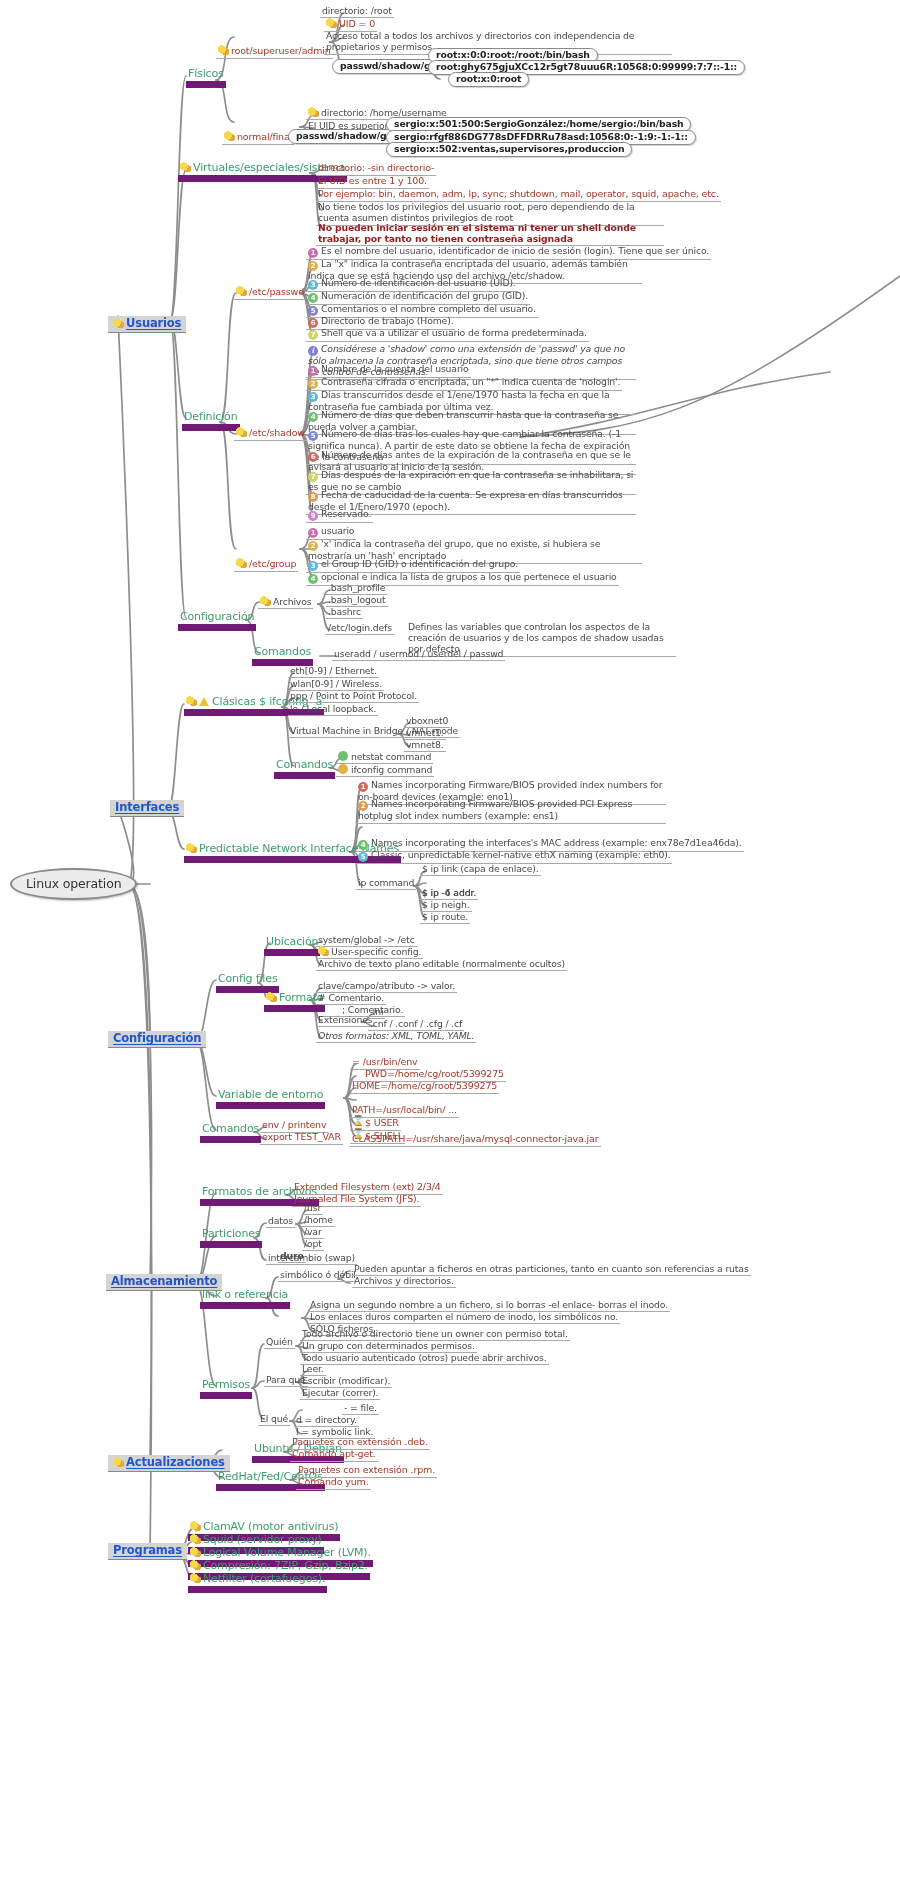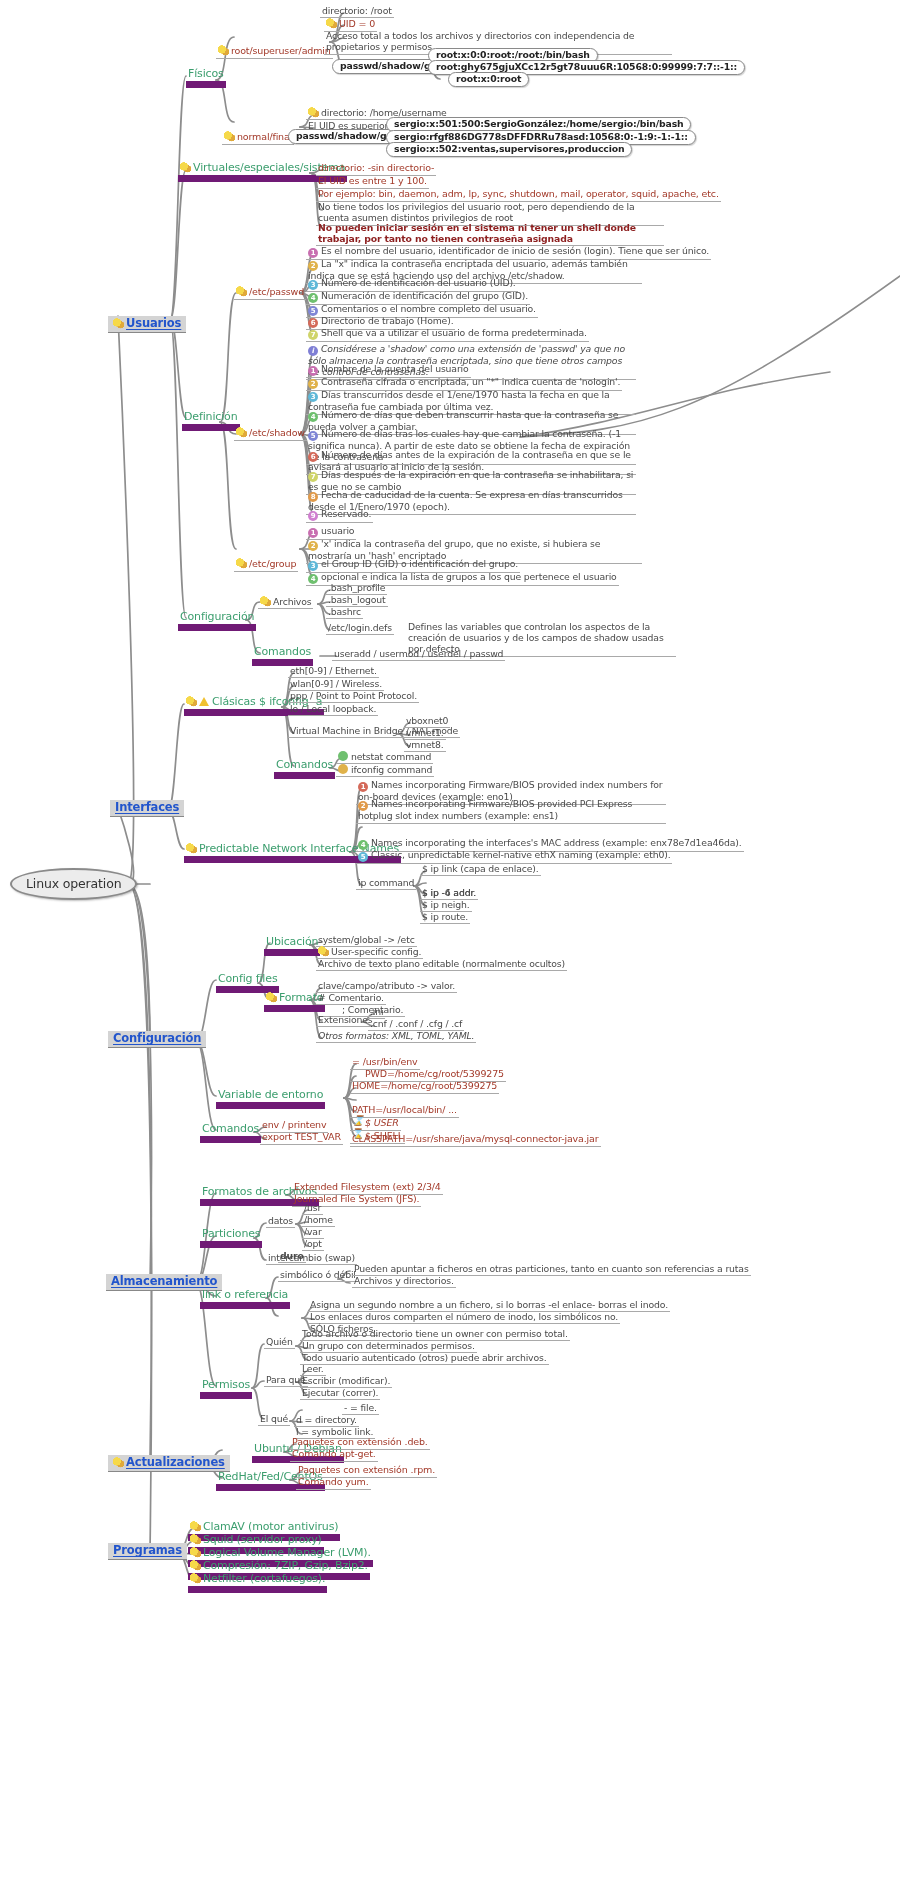--- a/index.html
+++ b/index.html
@@ -478,21 +478,21 @@
 <div class="node leaf" style="left:368px; top:1007px;"><span>.ini</span></div>
 <div class="node leaf" style="left:368px; top:1019px;"><span>.cnf / .conf / .cfg / .cf</span></div>
 <div class="node leaf ital" style="left:316px; top:1031px;"><span>Otros formatos: XML, TOML, YAML.</span></div>
 
 <div class="node lvl2" style="left:216px; top:1089px;"><span>Variable de entorno</span></div>
 <div class="node lvl3" style="left:350px; top:1057px;"><span>= /usr/bin/env</span></div>
 <div class="node lvl3" style="left:350px; top:1069px;padding-left:15px;"><span>PWD=/home/cg/root/5399275</span></div>
 <div class="node lvl3" style="left:350px; top:1081px;"><span>HOME=/home/cg/root/5399275</span></div>
 <div class="node lvl3" style="left:350px; top:1093px;margin-top:41px;"><span>CLASSPATH=/usr/share/java/mysql-connector-java.jar</span></div>
 <div class="node lvl3" style="left:350px; top:1105px;"><span>PATH=/usr/local/bin/ ...</span></div>
-<div class="node lvl3" style="left:350px; top:1117px;font-style:italic;"><span class="ic hour"></span><span>$ USER</span></div>
+<div class="node lvl3" style="left:350px; top:1117px;"><span class="ic hour"></span><span>$ USER</span></div>
 <div class="node lvl3" style="left:350px; top:1130px;"><span class="ic hour"></span><span>$ SHELL</span></div>
 
 <div class="node lvl2" style="left:200px; top:1123px;"><span>Comandos</span></div>
 <div class="node lvl3" style="left:260px; top:1120px;"><span>env / printenv</span></div>
 <div class="node lvl3" style="left:260px; top:1132px;"><span>export TEST_VAR</span></div>
 
 <div class="node lvl2" style="left:200px; top:1186px;"><span>Formatos de archivos</span></div>
 <div class="node lvl3" style="left:292px; top:1182px;"><span>Extended Filesystem (ext) 2/3/4</span></div>
 <div class="node lvl3" style="left:292px; top:1194px;"><span>Journaled File System (JFS).</span></div>
 

